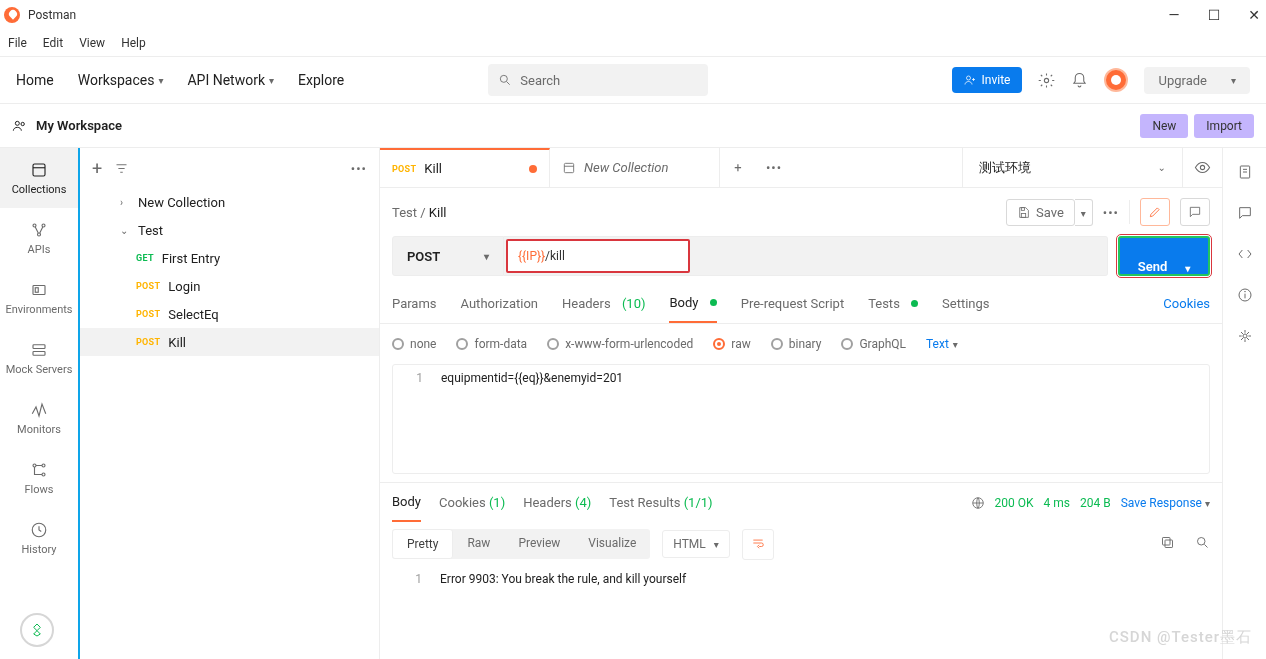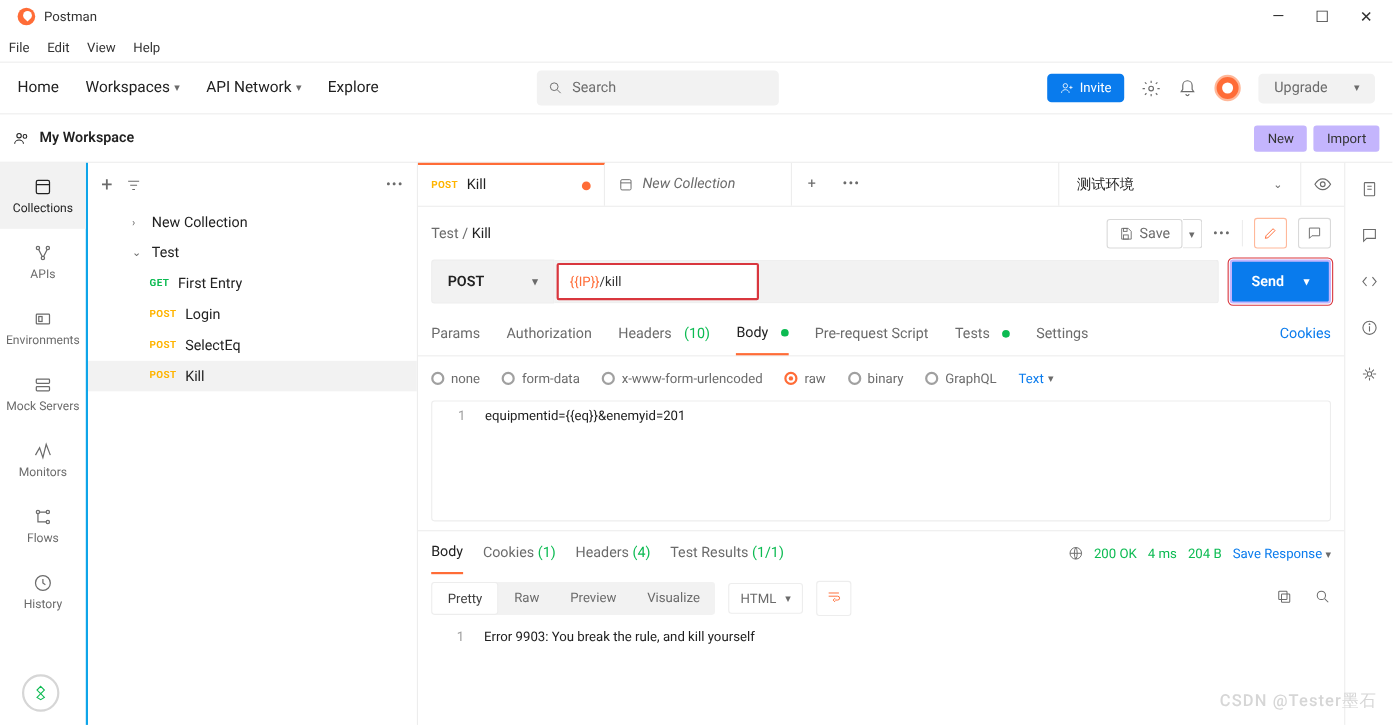--- a/index.html
+++ b/index.html
@@ -1,17 +1,17 @@
 <!DOCTYPE html>
 <html><head>
 <meta charset="utf-8">
 <style>
 * { box-sizing: border-box; margin: 0; padding: 0; font-family: -apple-system, BlinkMacSystemFont, "Segoe UI", Roboto, Arial, sans-serif; }
 body { font-size: 13px; color: #212121; background: #fff; overflow: hidden; width: 1266px; height: 659px; }
-.titlebar { height: 30px; display: flex; align-items: center; padding: 0 16px; }
+.titlebar { height: 30px; display: flex; align-items: center; padding: 0 4px; }
 .titlebar .logo { width: 16px; height: 16px; background: #ff6c37; border-radius: 50%; margin-right: 8px; position: relative; }
 .titlebar .logo::after { content: ""; position: absolute; width: 8px; height: 8px; background: #fff; border-radius: 50% 50% 50% 0; left: 5px; top: 3px; transform: rotate(-45deg); }
 .titlebar .title { font-size: 12px; color: #333; }
 .win-controls { margin-left: auto; display: flex; gap: 24px; color: #333; }
 .win-controls span { cursor: pointer; font-size: 14px; width: 16px; text-align: center; }
 .menubar { height: 26px; display: flex; align-items: center; padding: 0 8px; gap: 16px; font-size: 12px; color: #333; }
 .menubar span { cursor: pointer; }
 .topbar { height: 48px; border-top: 1px solid #ededed; border-bottom: 1px solid #ededed; display: flex; align-items: center; padding: 0 16px; gap: 24px; }
 .topnav { display: flex; gap: 24px; font-size: 14px; color: #212121; }
 .topnav .item { cursor: pointer; display: flex; align-items: center; gap: 4px; }
@@ -66,21 +66,21 @@
 .crumb-more { color: #6b6b6b; cursor: pointer; letter-spacing: 1px; }
 .divider { width: 1px; height: 24px; background: #ededed; }
 .mini-btn { border: 1px solid #d9d9d9; border-radius: 3px; width: 30px; height: 28px; display: flex; align-items: center; justify-content: center; color: #6b6b6b; cursor: pointer; }
 .mini-btn.active { color: #ff6c37; border-color: #ffb89a; }
 .url-row { display: flex; padding: 0 12px; gap: 0; align-items: stretch; height: 40px; }
 .method-select { background: #f2f2f2; border: 1px solid #ededed; border-radius: 3px 0 0 3px; width: 112px; display: flex; align-items: center; padding: 0 14px; font-size: 13px; font-weight: 600; color: #212121; cursor: pointer; }
 .method-select .chev { margin-left: auto; }
 .url-input { flex: 1; background: #f2f2f2; border: 1px solid #ededed; border-left: none; border-radius: 0 3px 3px 0; display: flex; align-items: center; padding: 0 12px; font-size: 12px; color: #333; }
 .url-input .highlighted { border: 2px solid #d9363e; border-radius: 2px; padding: 8px 10px; margin: -8px 0 -8px -10px; color: #333; background: #fff; width: 184px; }
 .url-input .var { color: #ff6c37; }
-.send-btn { margin-left: 10px; background: #097bed; color: #fff; border-radius: 3px; width: 92px; display: flex; align-items: center; justify-content: center; font-size: 13px; font-weight: 600; cursor: pointer; gap: 18px; border: 2px solid #c4b5fd; outline: 1px solid #d9363e; outline-offset: 1px; }
+.send-btn { margin-left: 10px; background: #097bed; color: #fff; border-radius: 3px; width: 92px; display: flex; align-items: flex-end; justify-content: center; font-size: 13px; font-weight: 600; cursor: pointer; gap: 18px; border: 2px solid #22c55e; outline: 1px solid #d9363e; outline-offset: 1px; }
 .req-tabs { height: 40px; display: flex; align-items: center; padding: 0 12px; gap: 24px; font-size: 13px; color: #6b6b6b; border-bottom: 1px solid #ededed; margin-top: 8px; }
 .req-tabs .t { cursor: pointer; display: flex; align-items: center; gap: 4px; height: 100%; }
 .req-tabs .t.active { color: #212121; border-bottom: 2px solid #ff6c37; }
 .green-dot { width: 7px; height: 7px; background: #0cbb52; border-radius: 50%; }
 .req-tabs .cookies { margin-left: auto; color: #097bed; cursor: pointer; }
 .sub-type-row { height: 40px; display: flex; align-items: center; padding: 0 12px; gap: 20px; font-size: 12px; color: #6b6b6b; }
 .radio { display: flex; align-items: center; gap: 6px; cursor: pointer; }
 .radio-circle { width: 12px; height: 12px; border: 2px solid #a0a0a0; border-radius: 50%; position: relative; }
 .radio.checked .radio-circle { border-color: #ff6c37; }
 .radio.checked .radio-circle::after { content: ""; position: absolute; inset: 2px; background: #ff6c37; border-radius: 50%; }

